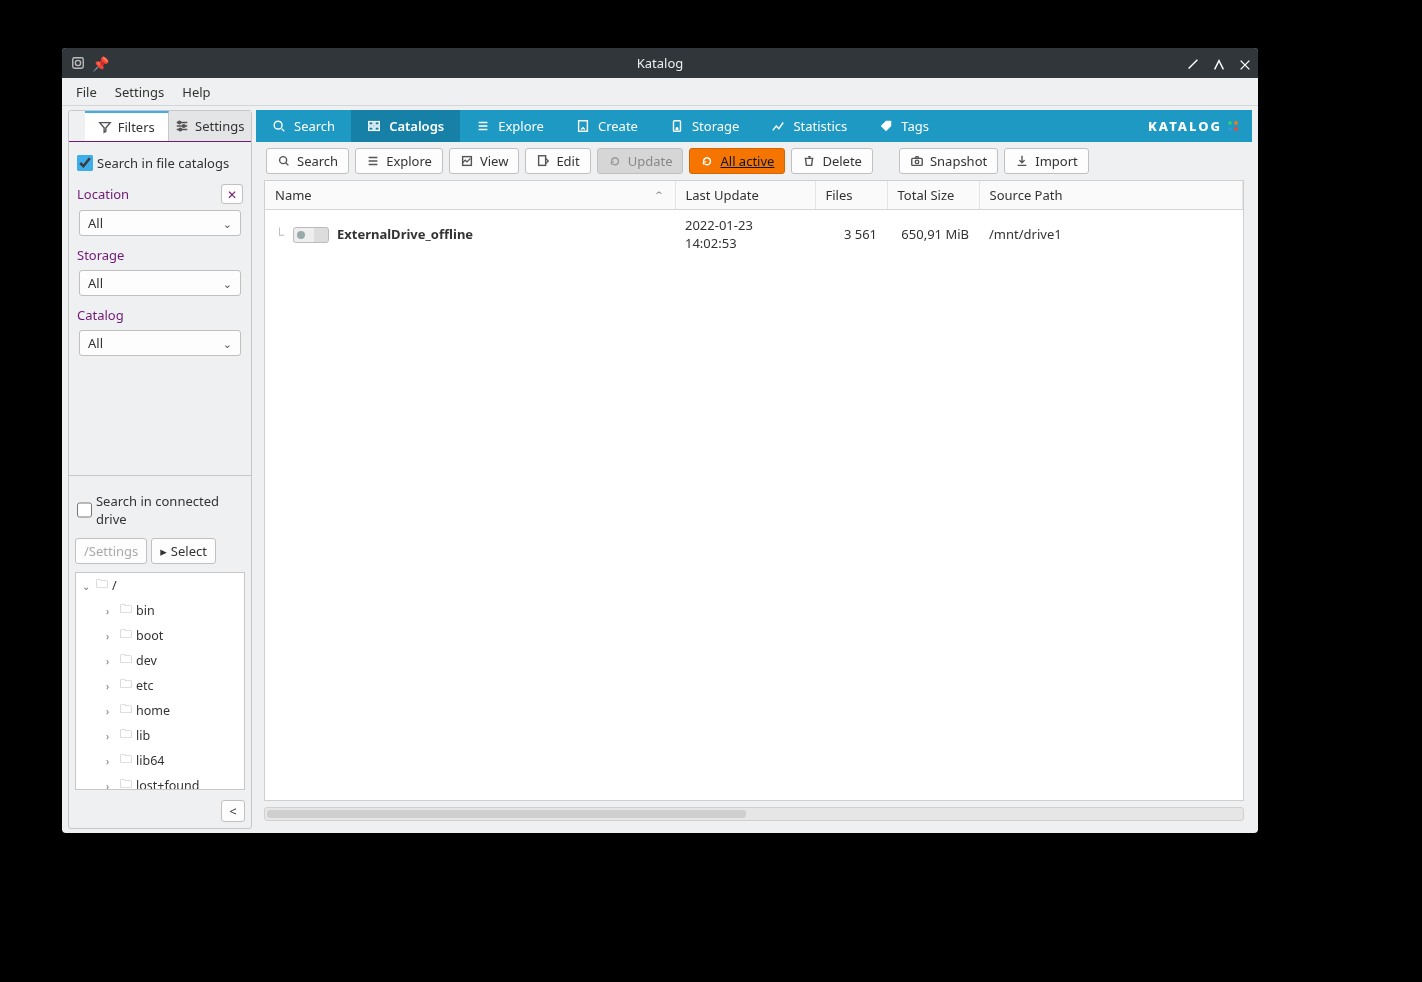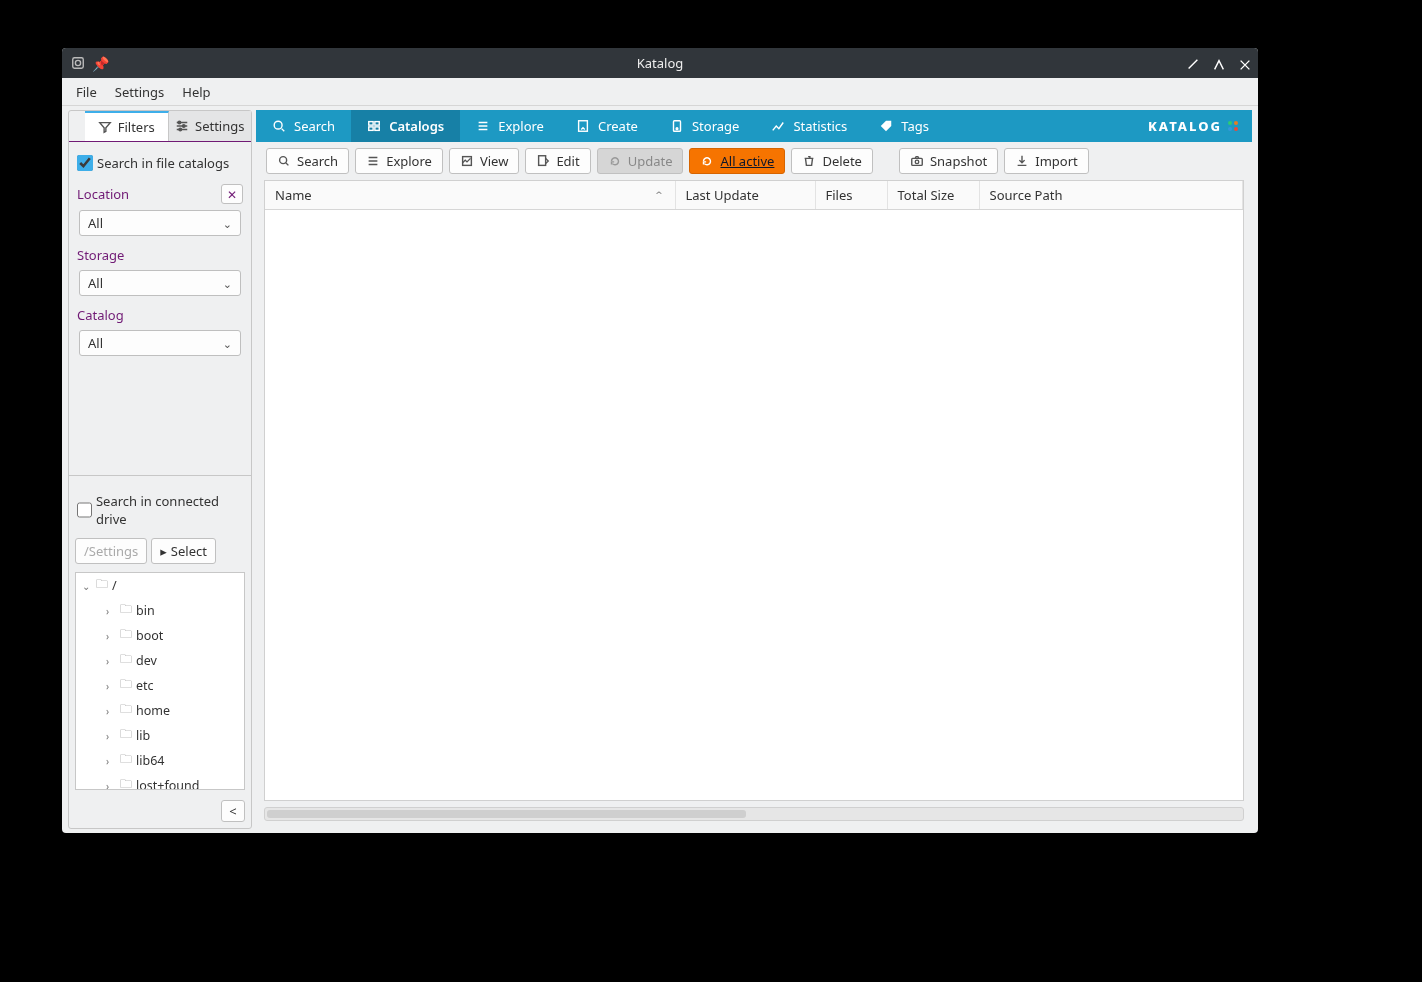--- a/index.html
+++ b/index.html
@@ -362,20 +362,27 @@
           <thead>
             <tr>
               <th class="sortable" style="width:410px"><span>Name</span></th>
               <th style="width:140px"><span>Last Update</span></th>
               <th style="width:72px"><span>Files</span></th>
               <th style="width:92px"><span>Total Size</span></th>
               <th><span>Source Path</span></th>
             </tr>
           </thead>
           <tbody id="tblbody">
+              <tr class="row">
+                <td><span class="treebranch">└</span><span class="status-dot"></span><span class="catname bold">ExternalDrive_offline</span></td>
+                <td>2022-01-23 14:02:53</td>
+                <td class="num">3 561</td>
+                <td class="num">650,91 MiB</td>
+                <td>/mnt/drive1</td>
+              </tr>
             </tbody>
         </table>
       </div>
       <div class="hscroll">
           <div class="thumb"></div>
         </div>
     </div>
   </div>
 </div>
 

